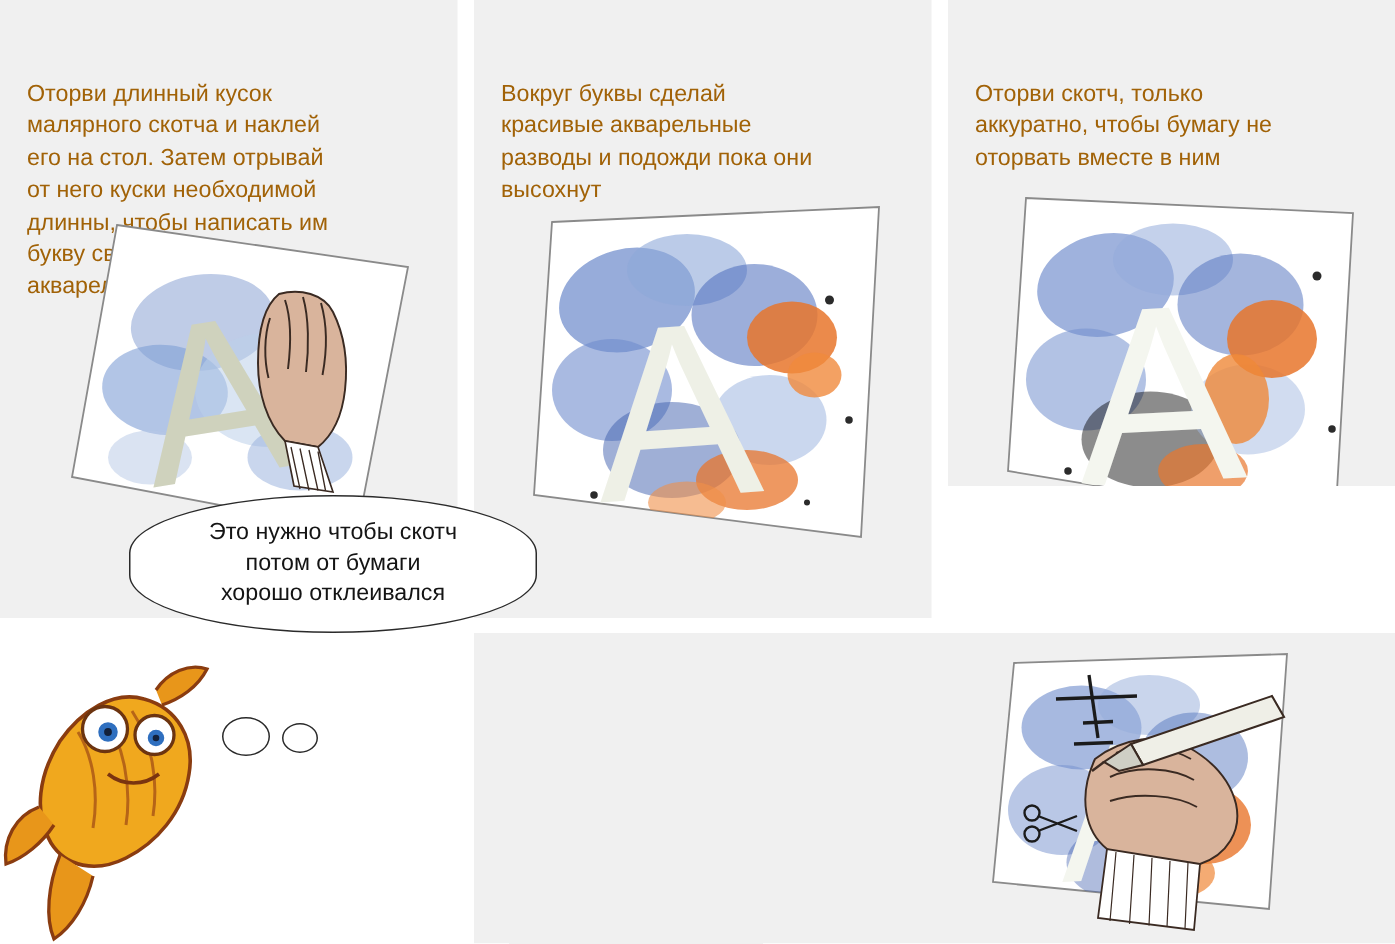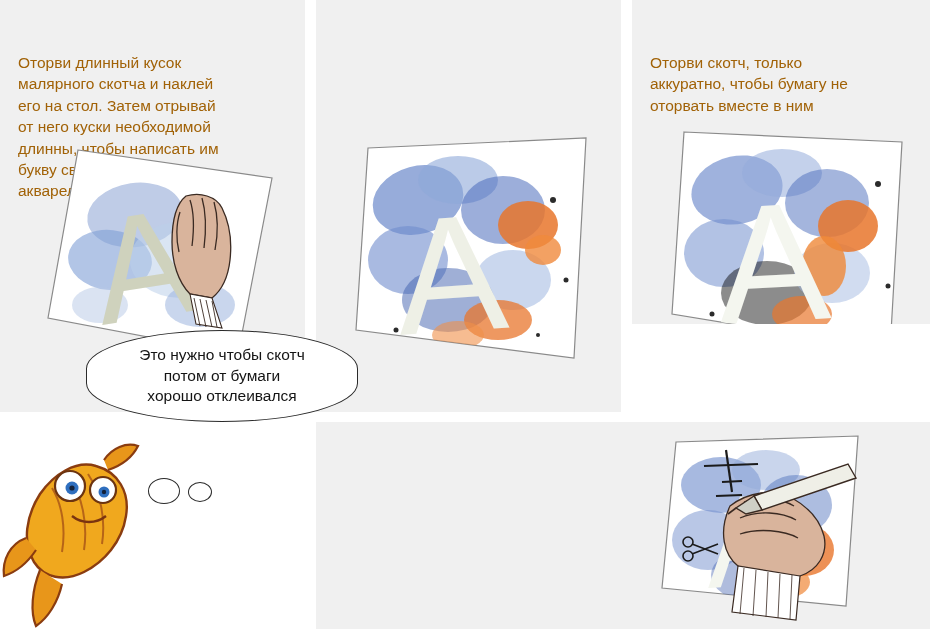--- a/index.html
+++ b/index.html
@@ -157,20 +157,24 @@
         <path d="M20,22 C16,34 16,50 19,62" fill="none"></path>
       </g>
       <g stroke="#3a2a22" stroke-width="1.1" fill="#ffffff">
         <path d="M30,104 L52,108 L62,138 L36,134 Z"></path>
         <path d="M34,108 L40,136 M40,109 L46,137 M46,110 L52,137 M52,111 L57,137" stroke-width="0.9"></path>
       </g>
     </svg>
   </div>
 
   <div class="panel" id="panel-2">
+    <div class="panel-caption">Вокруг буквы сделай
+красивые акварельные
+разводы и подожди пока они
+высохнут</div>
 
     <div class="sheet-wrap" style="left:22px; top:130px; width:270px; height:250px;">
       <svg class="sheet" viewBox="0 0 270 250" xmlns="http://www.w3.org/2000/svg">
         <defs>
           <clipPath id="clip2">
             <polygon points="30,18 248,8 236,228 18,200"></polygon>
           </clipPath>
         </defs>
         <polygon points="30,18 248,8 236,228 18,200" fill="#ffffff" stroke="#8a8a8a" stroke-width="1.2"></polygon>
         <g clip-path="url(#clip2)">

